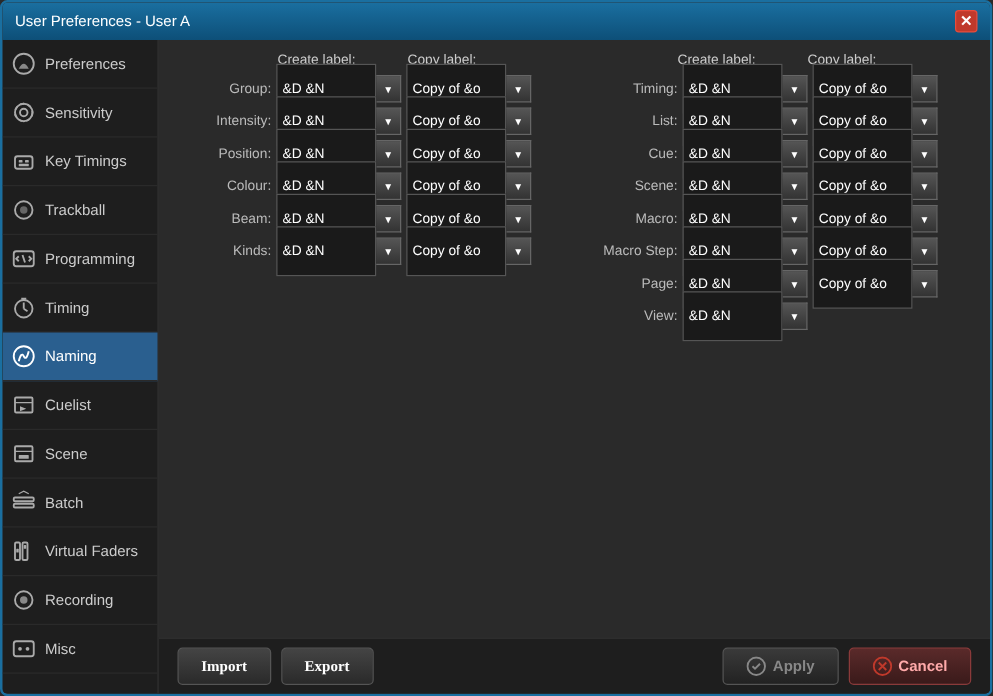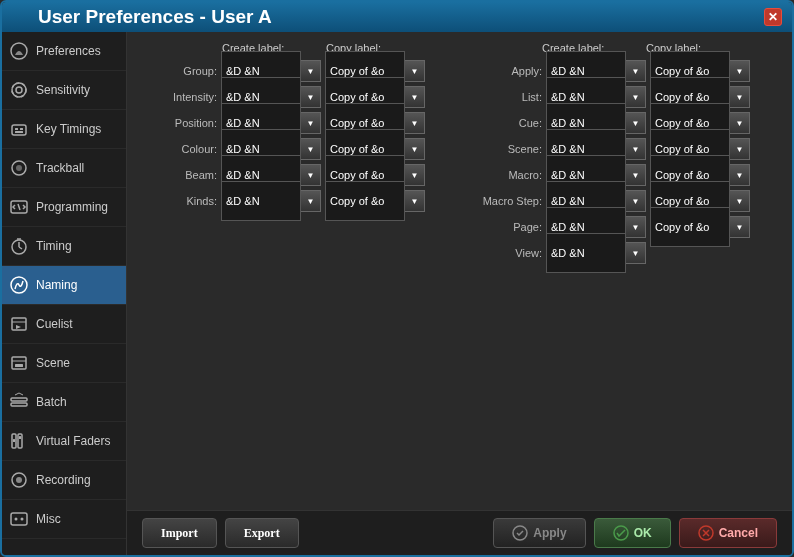--- a/index.html
+++ b/index.html
@@ -25,23 +25,22 @@
       background: linear-gradient(180deg, #1a6fa0 0%, #0d4f78 100%);
       padding: 6px 10px;
       display: flex;
       align-items: center;
       justify-content: space-between;
       height: 30px;
       flex-shrink: 0;
     }
     .titlebar-title {
       color: #fff;
-      font-size: 19px;
-      font-weight: bold;
-      margin-left: 26px;
+      font-size: 12px;
+      font-weight: normal;
     }
     .titlebar-close {
       width: 18px;
       height: 18px;
       background: #c0392b;
       border: 1px solid #e74c3c;
       border-radius: 3px;
       cursor: pointer;
       display: flex;
       align-items: center;
@@ -440,21 +439,21 @@
                 <input type="text" class="text-input" value="Copy of &amp;o" style="">
                 <div class="dropdown-btn">▼</div>
               </div>
             </div>
 
           </div>
 
           <div>
 
             <div class="naming-row">
-              <span class="row-label">Apply:</span>
+              <span class="row-label">Timing:</span>
               <div class="input-dropdown">
                 <input type="text" class="text-input" value="&amp;D &amp;N" style="">
                 <div class="dropdown-btn">▼</div>
               </div>
               <div class="input-dropdown">
                 <input type="text" class="text-input" value="Copy of &amp;o" style="">
                 <div class="dropdown-btn">▼</div>
               </div>
             </div>
 
@@ -553,27 +552,20 @@
           </button>
         </div>
         <div class="footer-right">
           <button class="btn btn-apply">
             <svg width="16" height="16" viewBox="0 0 16 16">
               <circle cx="8" cy="8" r="7" fill="none" stroke="#888" stroke-width="1.5"></circle>
               <path d="M5 8 L7 10 L11 6" stroke="#888" stroke-width="1.5" fill="none"></path>
             </svg>
             <span>Apply</span>
           </button>
-          <button class="btn btn-ok">
-            <svg width="16" height="16" viewBox="0 0 16 16">
-              <circle cx="8" cy="8" r="7" fill="none" stroke="#4a9a4a" stroke-width="1.5"></circle>
-              <path d="M4 8 L6 11 L12 5" stroke="#4a9a4a" stroke-width="1.5" fill="none"></path>
-            </svg>
-            <span>OK</span>
-          </button>
           <button class="btn btn-cancel">
             <svg width="16" height="16" viewBox="0 0 16 16">
               <circle cx="8" cy="8" r="7" fill="none" stroke="#c0392b" stroke-width="1.5"></circle>
               <path d="M5 5 L11 11 M11 5 L5 11" stroke="#c0392b" stroke-width="1.5"></path>
             </svg>
             <span>Cancel</span>
           </button>
         </div>
       </div>
     </div>

